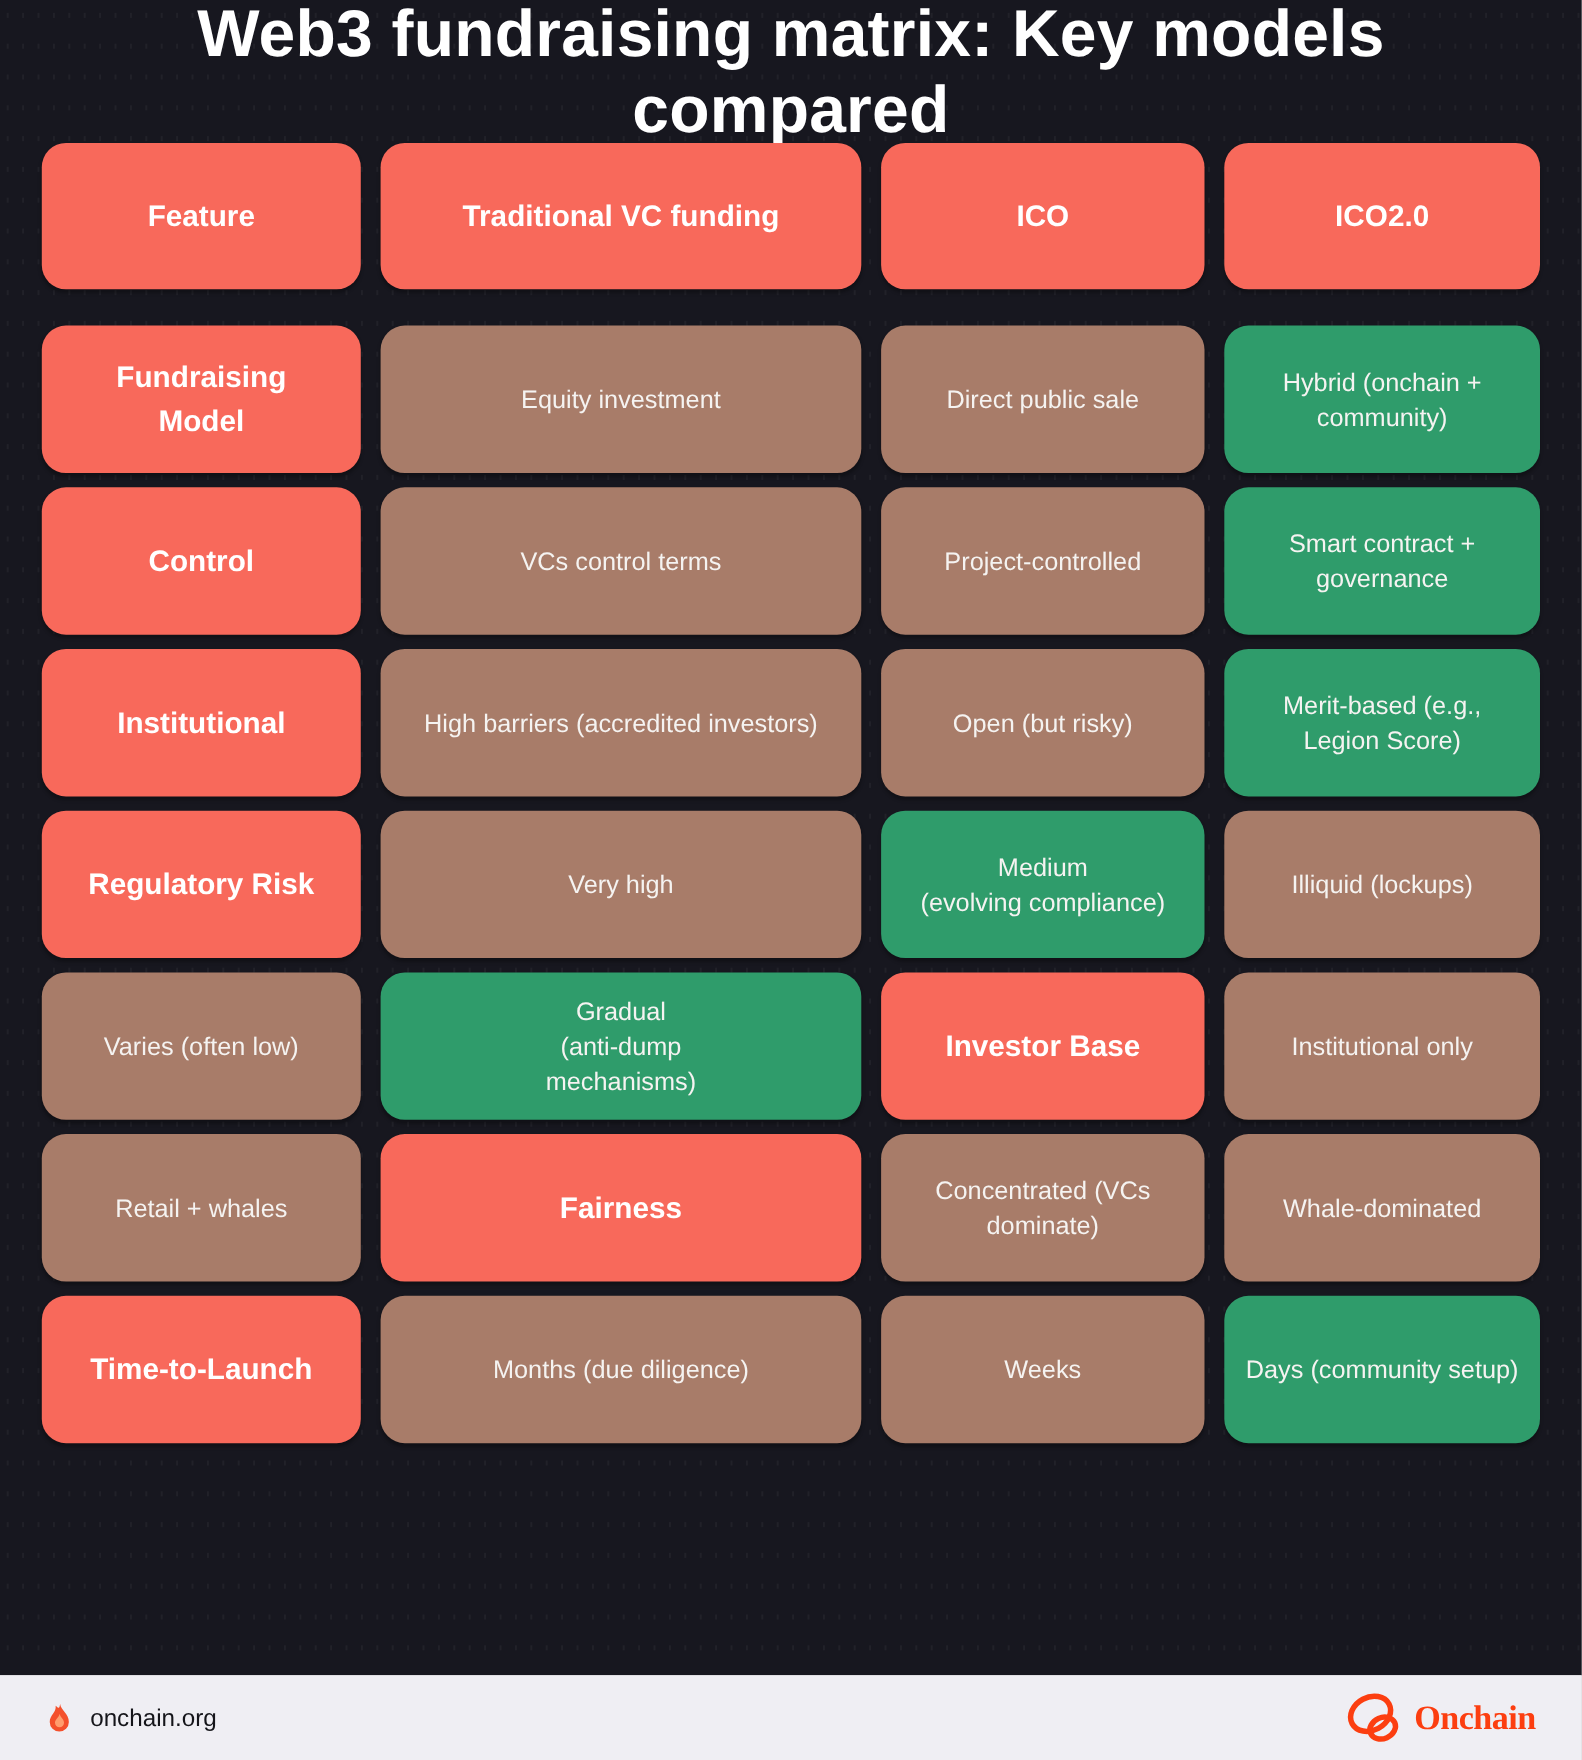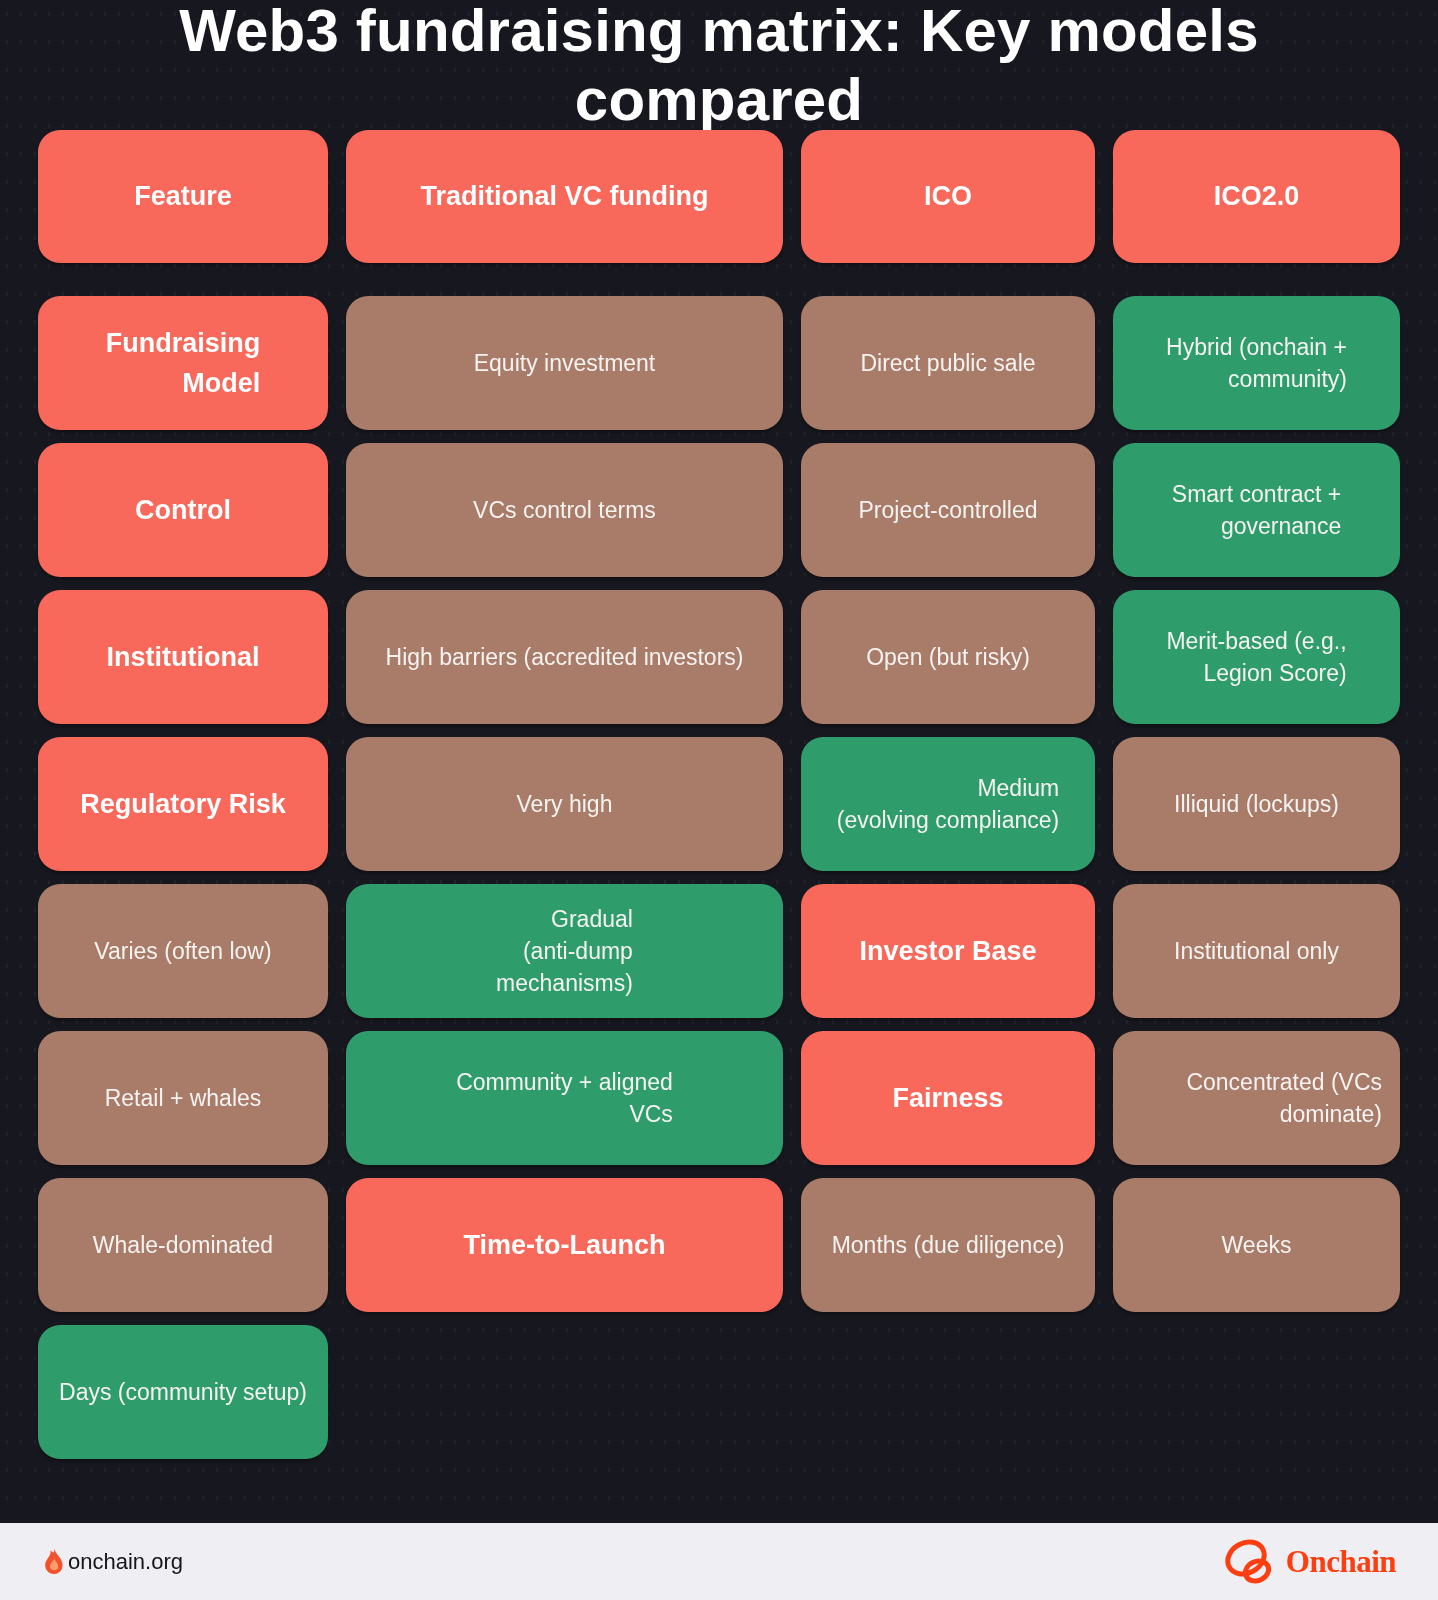--- a/index.html
+++ b/index.html
@@ -40,21 +40,21 @@
     display:grid;
     grid-template-columns:290fr 437fr 294fr 287fr;
     column-gap:18px;
   }
   .grid.header{margin-bottom:33px;}
   .grid.header .cell{height:133px;}
   .grid.body{row-gap:13px;grid-auto-rows:134px;}
   .cell{
     border-radius:22px;
     display:flex;align-items:center;justify-content:center;
-    text-align:right;
+    text-align:center;
     white-space:pre-line;
     padding:16px 18px;
     box-shadow:0 3px 3px rgba(0,0,0,0.28);
   }
   .cell.coral{
     background:var(--coral);
     color:#ffffff;
     font-weight:bold;
     font-size:27px;
     line-height:1.5;
@@ -71,21 +71,21 @@
     font-size:23px;
     line-height:1.4;
   }
   footer{
     width:1438px;height:77px;
     background:var(--footer_bg);
     display:flex;align-items:center;justify-content:space-between;
     padding:0 42px;
   }
   .site{
-    display:flex;align-items:center;gap:2px;
+    display:flex;align-items:center;gap:16px;
     color:#15151a;
     font-size:22px;
   }
   .brand{
     display:flex;align-items:center;gap:8px;font-family:Liberation Serif, serif;
   }
   .brand-text{
     color:var(--logo);
     font-size:31px;
     font-weight:bold;
@@ -134,22 +134,20 @@
 
     <div class="cell brown">Illiquid (lockups)</div>
     <div class="cell brown">Varies (often low)</div>
     <div class="cell green">Gradual
 (anti-dump
 mechanisms)</div>
 
     <div class="cell coral">Investor Base</div>
     <div class="cell brown">Institutional only</div>
     <div class="cell brown">Retail + whales</div>
-    <div class="cell green">Community + aligned
-VCs</div>
 
     <div class="cell coral">Fairness</div>
     <div class="cell brown">Concentrated (VCs dominate)</div>
     <div class="cell brown">Whale-dominated</div>
 
     <div class="cell coral">Time-to-Launch</div>
     <div class="cell brown">Months (due diligence)</div>
     <div class="cell brown">Weeks</div>
     <div class="cell green">Days (community setup)</div>
   </div>

